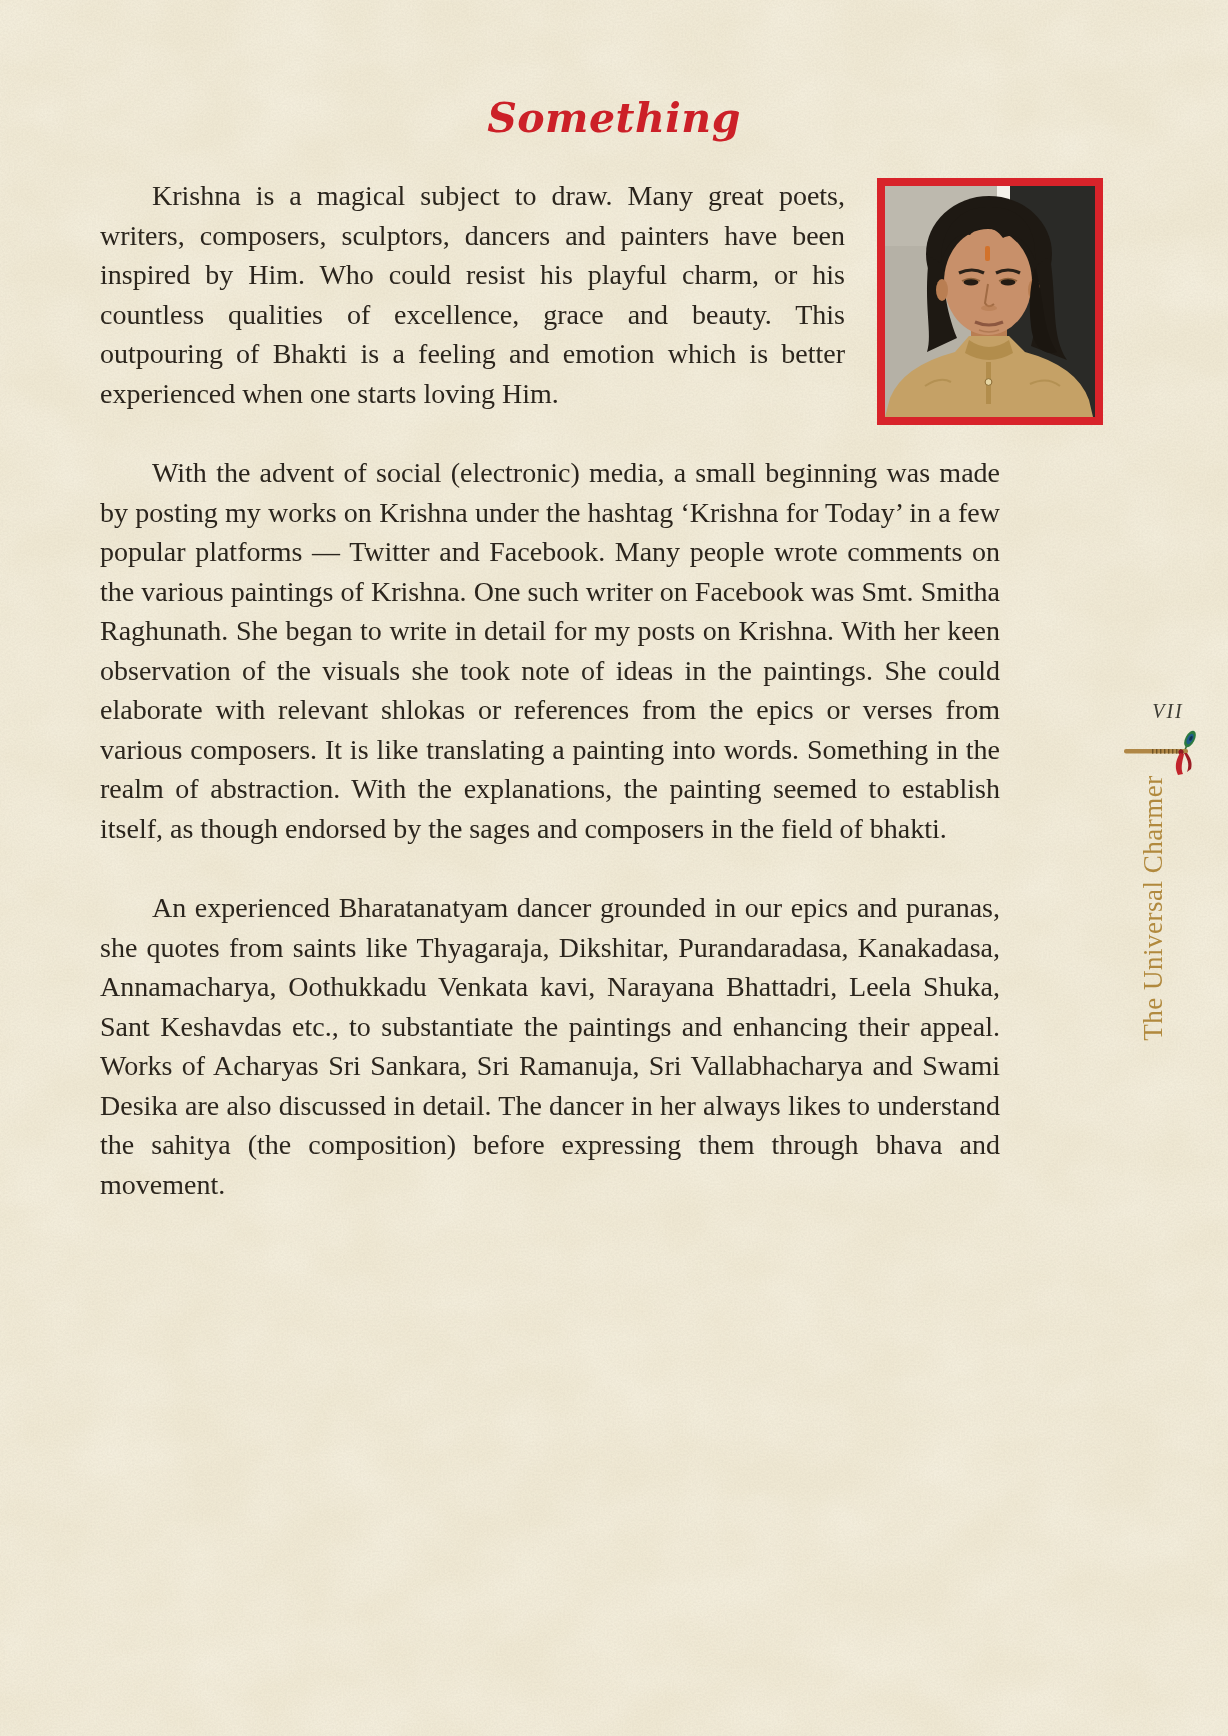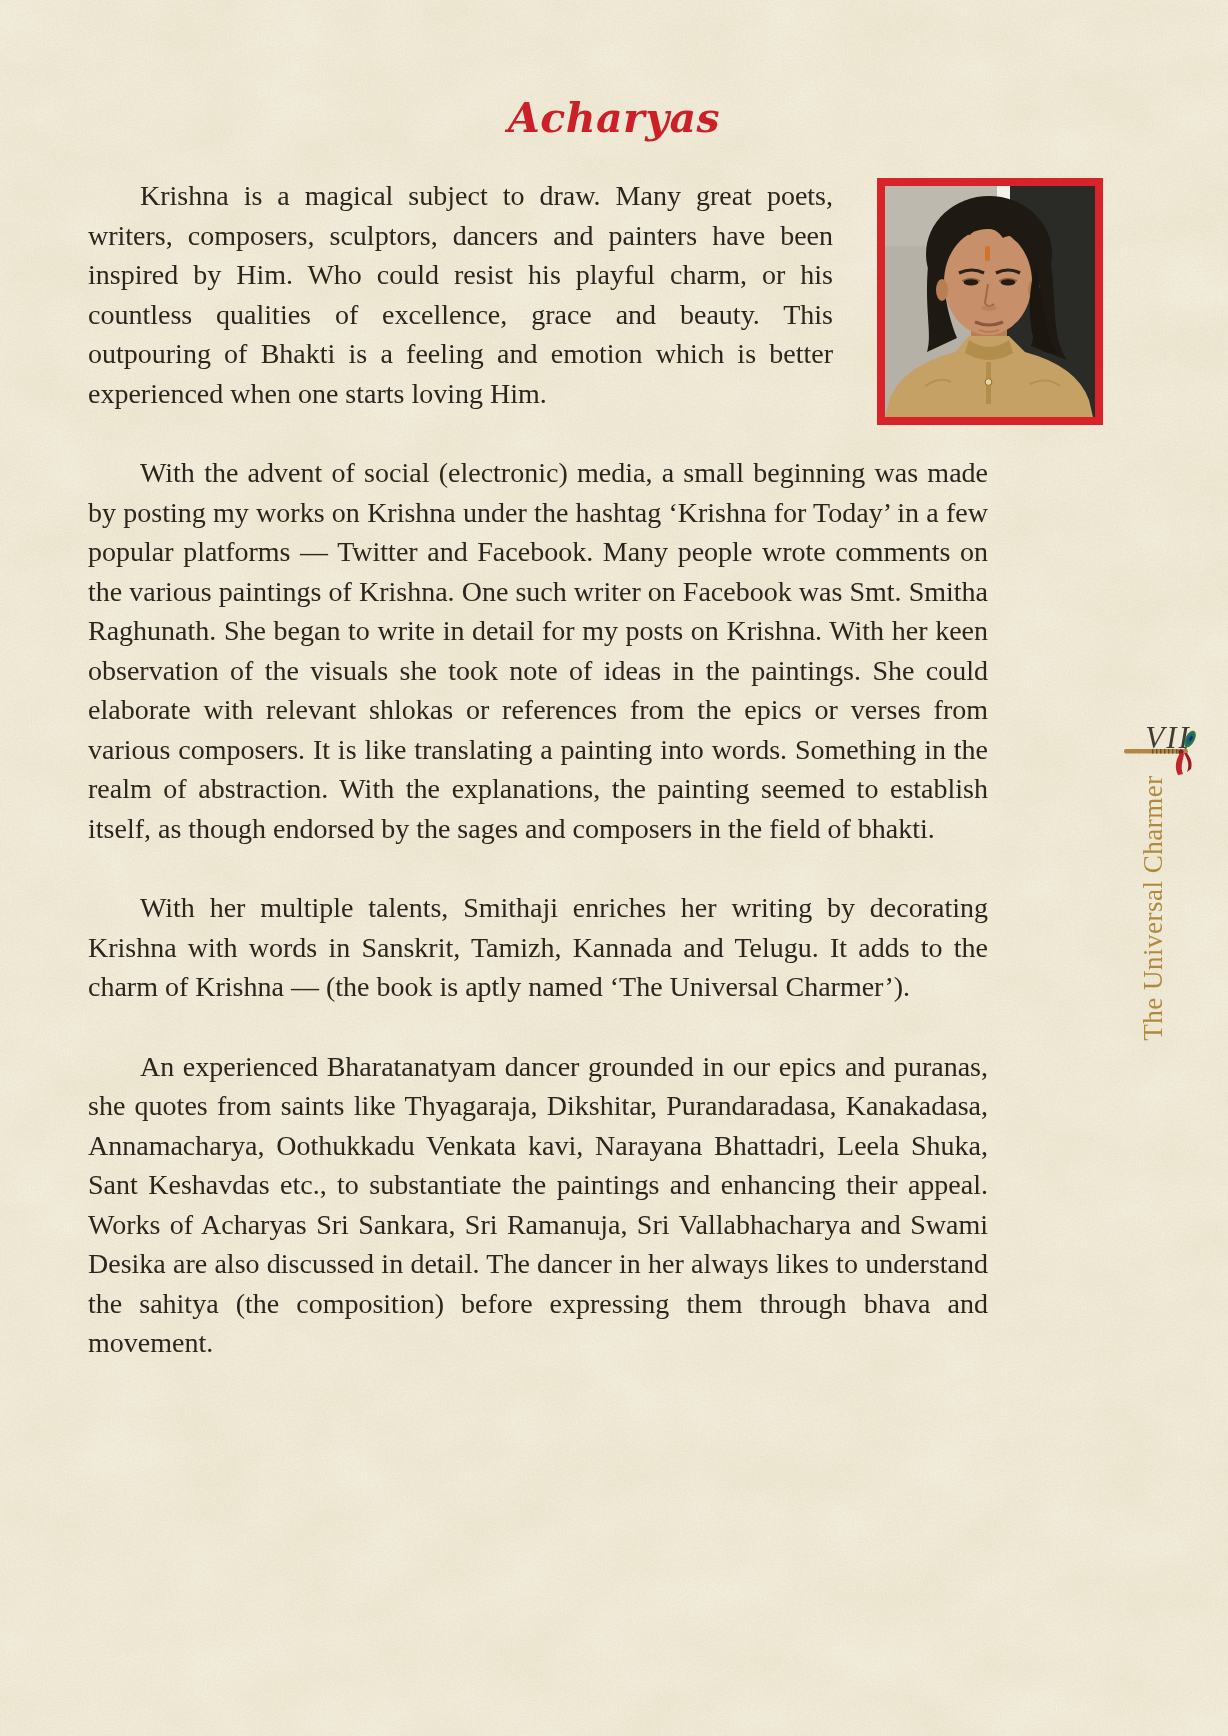--- a/index.html
+++ b/index.html
@@ -13,37 +13,37 @@
   .texture{position:absolute;left:0;top:0;width:1228px;height:1736px;pointer-events:none;}
   .title{
     position:absolute;left:0;top:94px;width:1228px;
     margin:0;text-align:center;
     font-family:"DejaVu Serif", serif;
     font-style:italic;font-weight:700;
     font-size:41px;color:#cc2028;
     letter-spacing:0.5px;
   }
   .content{
-    position:absolute;left:88px;top:176px;width:900px;
+    position:absolute;left:100px;top:176px;width:900px;
     font-size:28px;line-height:39.5px;color:#2b251d;
     text-align:justify;
   }
   .content p{margin:0 0 40px 0;text-indent:52px;}
   .content p.first{width:745px;}
   .photo-frame{
     position:absolute;left:877px;top:178px;
     width:210px;height:231px;
     border:8px solid #d8232a;
     background:#b5b1a6;
   }
   .photo-frame svg{display:block;}
   .folio{
-    position:absolute;left:1134px;top:720px;width:68px;
+    position:absolute;left:1134px;top:700px;width:68px;
     text-align:center;
-    font-style:italic;font-size:31px;color:#3d3c35;
+    font-style:italic;font-size:20px;color:#3d3c35;
     letter-spacing:2px;
   }
   .flute{position:absolute;left:1122px;top:726px;width:80px;height:54px;}
   .side-label{
     position:absolute;left:1010px;top:893px;
     width:286px;height:30px;
     transform:rotate(-90deg);
     text-align:center;
     font-size:27px;color:#b1893d;
     letter-spacing:0.5px;
@@ -61,21 +61,21 @@
       <feColorMatrix type="matrix" values="0 0 0 0 1  0 0 0 0 0.98  0 0 0 0 0.92  0.8 0 0 0 -0.2"></feColorMatrix>
     </filter>
     <filter id="grain" x="0" y="0" width="100%" height="100%">
       <feTurbulence type="fractalNoise" baseFrequency="0.55" numOctaves="2" seed="11"></feTurbulence>
       <feColorMatrix type="matrix" values="0 0 0 0 0.42  0 0 0 0 0.38  0 0 0 0 0.30  0.9 0 0 0 -0.25"></feColorMatrix>
     </filter>
     <rect width="1228" height="1736" filter="url(#mottle)" opacity="0.55"></rect>
     <rect width="1228" height="1736" filter="url(#grain)" opacity="0.20"></rect>
   </svg>
 
-  <h1 class="title">Acharyas</h1>
+  <h1 class="title">Something</h1>
 
   <div class="photo-frame">
     <svg width="210" height="231" viewBox="0 0 210 231" xmlns="http://www.w3.org/2000/svg">
 
       <rect x="0" y="0" width="122" height="231" fill="#b5b1a6"></rect>
       <rect x="0" y="0" width="122" height="60" fill="#bdb9ae"></rect>
       <rect x="118" y="0" width="92" height="231" fill="#2a2a27"></rect>
       <rect x="112" y="0" width="13" height="52" fill="#f4f1ea"></rect>
 
       <ellipse cx="104" cy="68" rx="63" ry="58" fill="#1e1913"></ellipse>
@@ -111,21 +111,20 @@
       <path d="M90,136 Q104,142 118,136" stroke="#8c5740" stroke-width="3" fill="none"></path>
       <path d="M94,144 Q104,148 114,144" stroke="#a06b44" stroke-width="1.5" fill="none" opacity="0.6"></path>
 
       <path d="M150,82 C160,112 156,142 172,166 C158,170 148,160 146,140 C143,114 146,96 150,82 Z" fill="#1b1610"></path>
     </svg>
   </div>
 
   <div class="content">
     <p class="first">Krishna is a magical subject to draw. Many great poets, writers, composers, sculptors, dancers and painters have been inspired by Him. Who could resist his playful charm, or his countless qualities of excellence, grace and beauty. This outpouring of Bhakti is a feeling and emotion which is better experienced when one starts loving Him.</p>
     <p>With the advent of social (electronic) media, a small beginning was made by posting my works on Krishna under the hashtag ‘Krishna for Today’ in a few popular platforms — Twitter and Facebook. Many people wrote comments on the various paintings of Krishna. One such writer on Facebook was Smt. Smitha Raghunath. She began to write in detail for my posts on Krishna. With her keen observation of the visuals she took note of ideas in the paintings. She could elaborate with relevant shlokas or references from the epics or verses from various composers. It is like translating a painting into words. Something in the realm of abstraction. With the explanations, the painting seemed to establish itself, as though endorsed by the sages and composers in the field of bhakti.</p>
-    <p>With her multiple talents, Smithaji enriches her writing by decorating Krishna with words in Sanskrit, Tamizh, Kannada and Telugu. It adds to the charm of Krishna — (the book is aptly named ‘The Universal Charmer’).</p>
     <p>An experienced Bharatanatyam dancer grounded in our epics and puranas, she quotes from saints like Thyagaraja, Dikshitar, Purandaradasa, Kanakadasa, Annamacharya, Oothukkadu Venkata kavi, Narayana Bhattadri, Leela Shuka, Sant Keshavdas etc., to substantiate the paintings and enhancing their appeal. Works of Acharyas Sri Sankara, Sri Ramanuja, Sri Vallabhacharya and Swami Desika are also discussed in detail. The dancer in her always likes to understand the sahitya (the composition) before expressing them through bhava and movement.</p>
   </div>
 
   <div class="folio">VII</div>
 
   <div class="flute">
     <svg width="80" height="54" viewBox="0 0 80 54" xmlns="http://www.w3.org/2000/svg">
 
       <path d="M62,26 L70,8" stroke="#3a6b35" stroke-width="1.6"></path>
       <ellipse cx="68" cy="13" rx="4.6" ry="9" transform="rotate(28 68 13)" fill="#2c7a3f"></ellipse>

